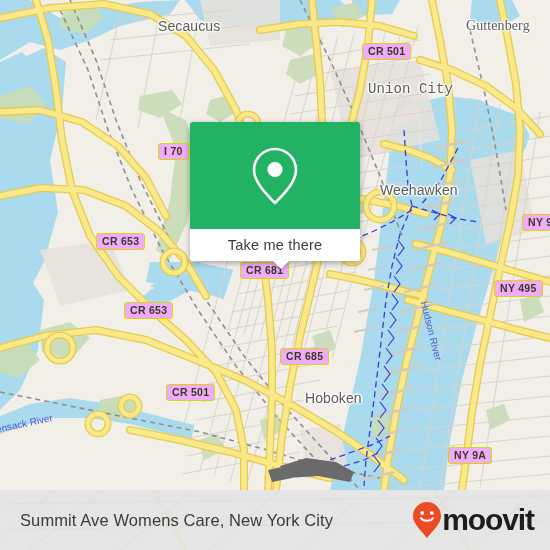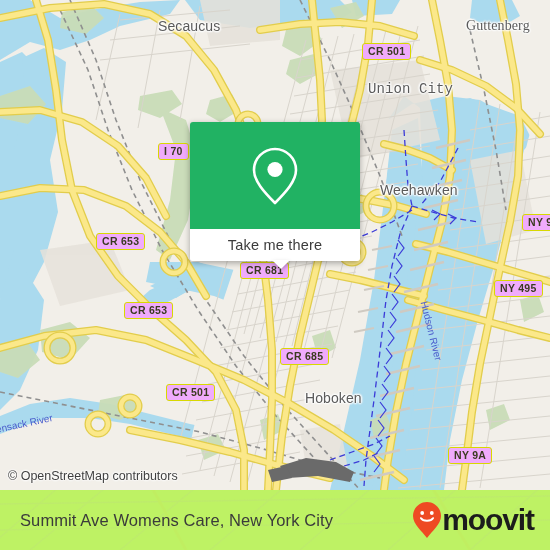--- a/index.html
+++ b/index.html
@@ -98,21 +98,21 @@
     color: #3f3f3f;
     white-space: nowrap;
     z-index: 20;
     text-shadow: 0 0 3px #fff, 0 0 3px #fff, 0 0 3px #fff, 0 0 2px #fff;
   }
 
   
   .footer {
     position: absolute;
     left: 0; top: 490px; width: 550px; height: 60px;
-    background: #bef264;
+    background: #e5e5e5;
     overflow: hidden;
     text-align: center;
   }
   .footer-watermark {
     position: absolute; left:0; top:0; width:550px; height:60px;
     opacity: .10;
   }
   .footer-title {
     position: absolute;
     left: 20px; top: 50%;
@@ -434,21 +434,20 @@
     <div class="shield" style="left:158px; top:143px;">I 70</div>
     <div class="shield" style="left:522px; top:214px;">NY 9</div>
     <div class="shield" style="left:96px; top:233px;">CR 653</div>
     <div class="shield" style="left:494px; top:280px;">NY 495</div>
     <div class="shield" style="left:240px; top:262px; z-index:5;">CR 681</div>
     <div class="shield" style="left:124px; top:302px;">CR 653</div>
     <div class="shield" style="left:272px; top:348px;margin-left:8px;">CR 685</div>
     <div class="shield" style="left:166px; top:384px;">CR 501</div>
     <div class="shield" style="left:448px; top:447px;">NY 9A</div>
 
-    <div class="attribution">© OpenStreetMap contributors</div>
 
     <div class="popup">
       <div class="popup-top">
         <svg width="56" height="62" viewBox="0 0 56 62">
           <path d="M28 4 C16.4 4 7 13.4 7 25 C7 36 17 47 28 58 C39 47 49 36 49 25 C49 13.4 39.6 4 28 4 Z" fill="none" stroke="#ffffff" stroke-width="2.6" stroke-linejoin="round"></path>
           <circle cx="28" cy="24.5" r="7.6" fill="#ffffff"></circle>
         </svg>
       </div>
       <div class="popup-bottom">
         <span>Take me there</span>

